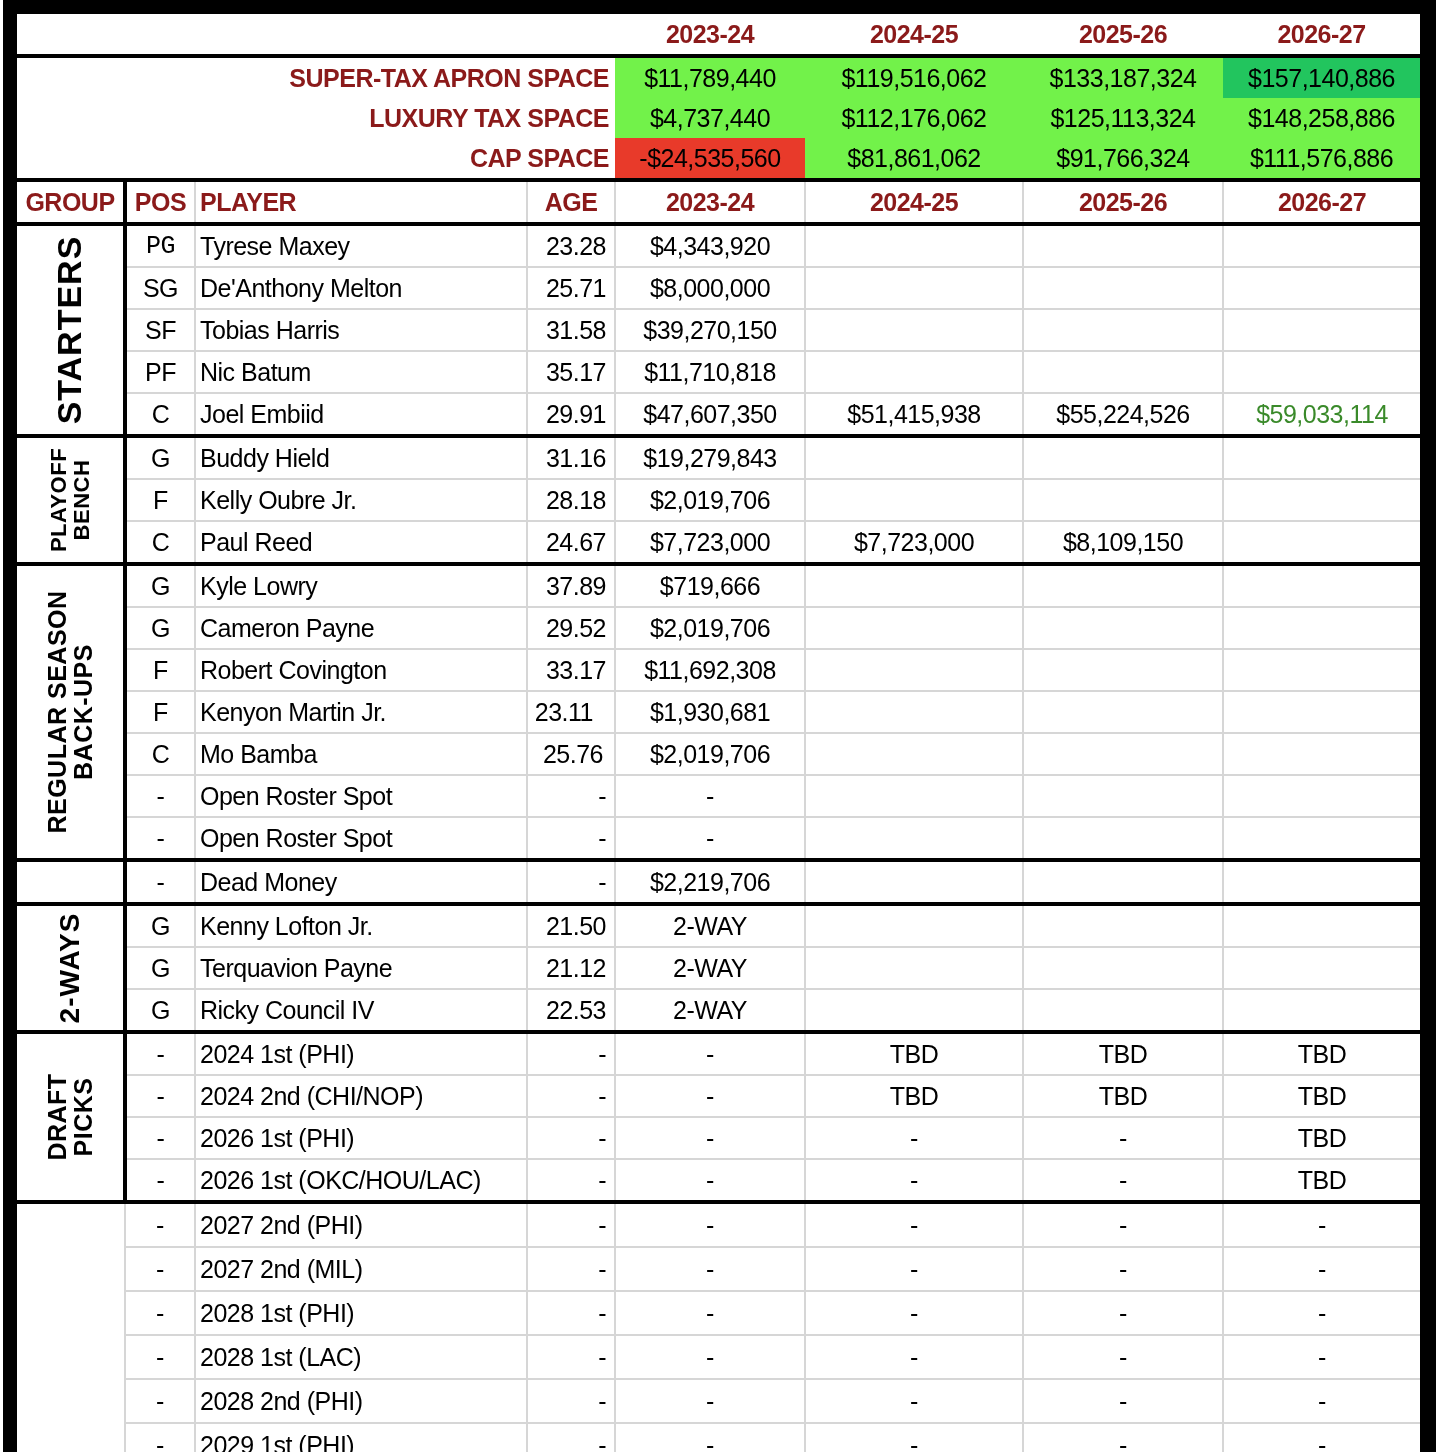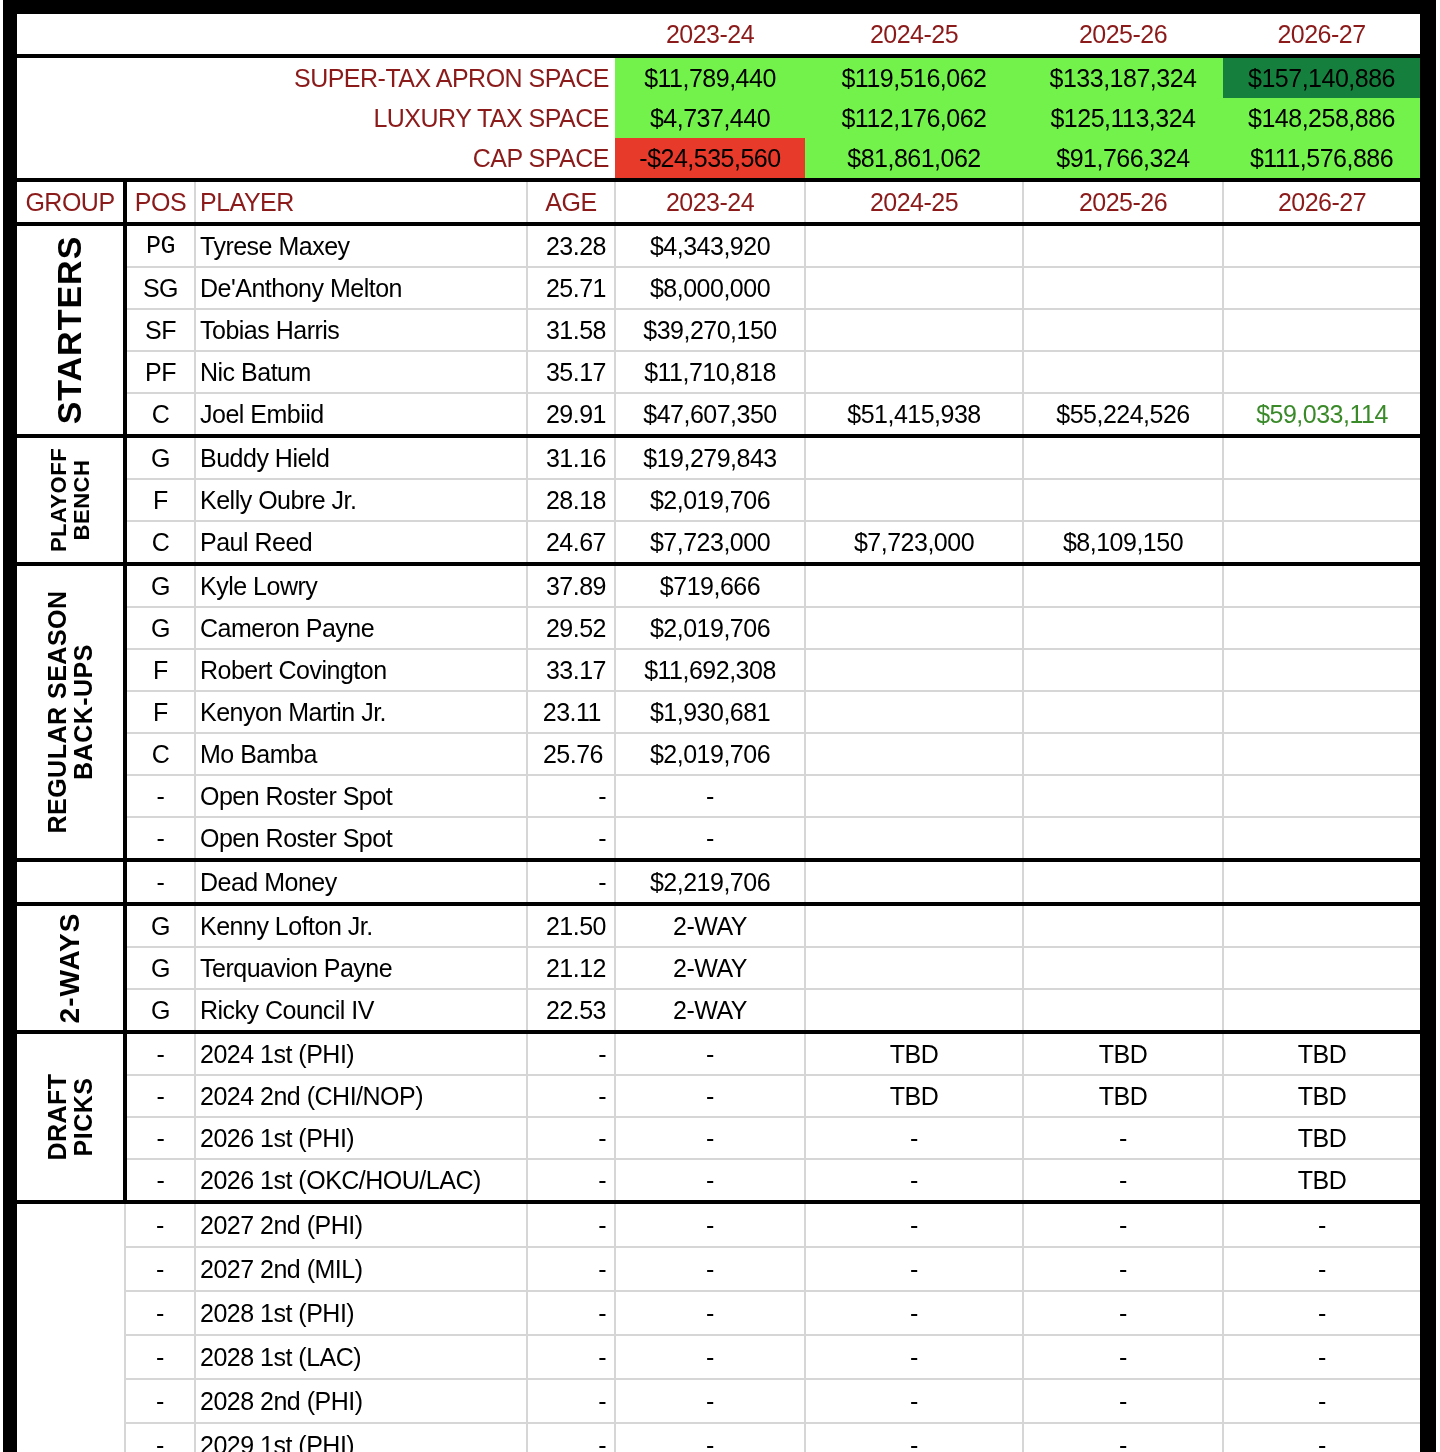--- a/index.html
+++ b/index.html
@@ -7,21 +7,21 @@
          font-family: "Liberation Sans", sans-serif; }
   .frame { position:absolute; left:3px; top:0; width:1433px; height:1452px; background:#000; }
   .rightgrid { position:absolute; left:1436px; top:0; width:4px; height:1452px; background:#fff; }
   .sheet { position:absolute; left:17px; top:14px; width:1403px; height:1438px; background:#fff; }
   table { border-collapse:collapse; table-layout:fixed; width:1403px; }
   td { padding:0; height:40px; font-size:25px; color:#000; white-space:nowrap; overflow:hidden;
        border:2px solid #d6d6d6; text-align:center; font-family: "Liberation Sans", sans-serif;
        letter-spacing:-0.5px; }
   td.l { text-align:left; padding-left:4px; }
   td.r { text-align:right; padding-right:6px; }
-  .hdr { color:#8b1a1a; font-weight:normal; }
+  .hdr { color:#8b1a1a; font-weight:bold; }
   tr.thick-top td { border-top:4px solid #000; }
   .group-cell { border-right:4px solid #000 !important; position:relative; }
   .vlabel { position:absolute; left:50%; top:50%; transform:translate(-50%,-50%) rotate(-90deg);
             font-weight:bold; color:#000; white-space:nowrap; text-align:center; line-height:1.05; }
   .vl-starters { font-size:34px; letter-spacing:1px; }
   .vl-small { font-size:22px; letter-spacing:0.5px; }
   .vl-med { font-size:25px; letter-spacing:0.5px; }
   .vl-2ways { font-size:28px; letter-spacing:1px; }
 </style>
 </head>
@@ -49,21 +49,21 @@
         <td class="hdr" style="border:none;border-bottom:4px solid #000">2023-24</td>
         <td class="hdr" style="border:none;border-bottom:4px solid #000">2024-25</td>
         <td class="hdr" style="border:none;border-bottom:4px solid #000">2025-26</td>
         <td class="hdr" style="border:none;border-bottom:4px solid #000">2026-27</td>
       </tr>
     <tr>
           <td colspan="4" class="r hdr" style="border: none;">SUPER-TAX APRON SPACE</td>
           <td style="border: none; background: rgb(114, 242, 74);">$11,789,440</td>
           <td style="border: none; background: rgb(114, 242, 74);">$119,516,062</td>
           <td style="border: none; background: rgb(114, 242, 74);">$133,187,324</td>
-          <td style="border: none; background: #15803d;">$157,140,886</td>
+          <td style="border: none; background: #22c55e;">$157,140,886</td>
         </tr>
         <tr>
           <td colspan="4" class="r hdr" style="border: none;">LUXURY TAX SPACE</td>
           <td style="border: none; background: rgb(114, 242, 74);">$4,737,440</td>
           <td style="border: none; background: rgb(114, 242, 74); margin-top: 30px;">$112,176,062</td>
           <td style="border: none; background: rgb(114, 242, 74);">$125,113,324</td>
           <td style="border: none; background: rgb(114, 242, 74);">$148,258,886</td>
         </tr>
         <tr>
           <td colspan="4" class="r hdr" style="border-top: none; border-right: none; border-bottom: 4px solid rgb(0, 0, 0); border-left: none; border-image: initial;">CAP SPACE</td>
@@ -192,21 +192,21 @@
           <td class="l">Robert Covington</td>
           <td class="r" style="padding-right: 8px;">33.17</td>
           <td>$11,692,308</td>
           <td></td>
           <td></td>
           <td style="border-right: none;"></td>
         </tr>
         <tr>
           <td style="height: 40px;">F</td>
           <td class="l">Kenyon Martin Jr.</td>
-          <td class="r" style="padding-right: 13px;">23.11</td>
+          <td class="r" style="padding-right: 21px;">23.11</td>
           <td>$1,930,681</td>
           <td></td>
           <td></td>
           <td style="border-right: none;"></td>
         </tr>
         <tr>
           <td style="height: 40px;">C</td>
           <td class="l">Mo Bamba</td>
           <td class="r" style="padding-right: 11px;">25.76</td>
           <td>$2,019,706</td>

